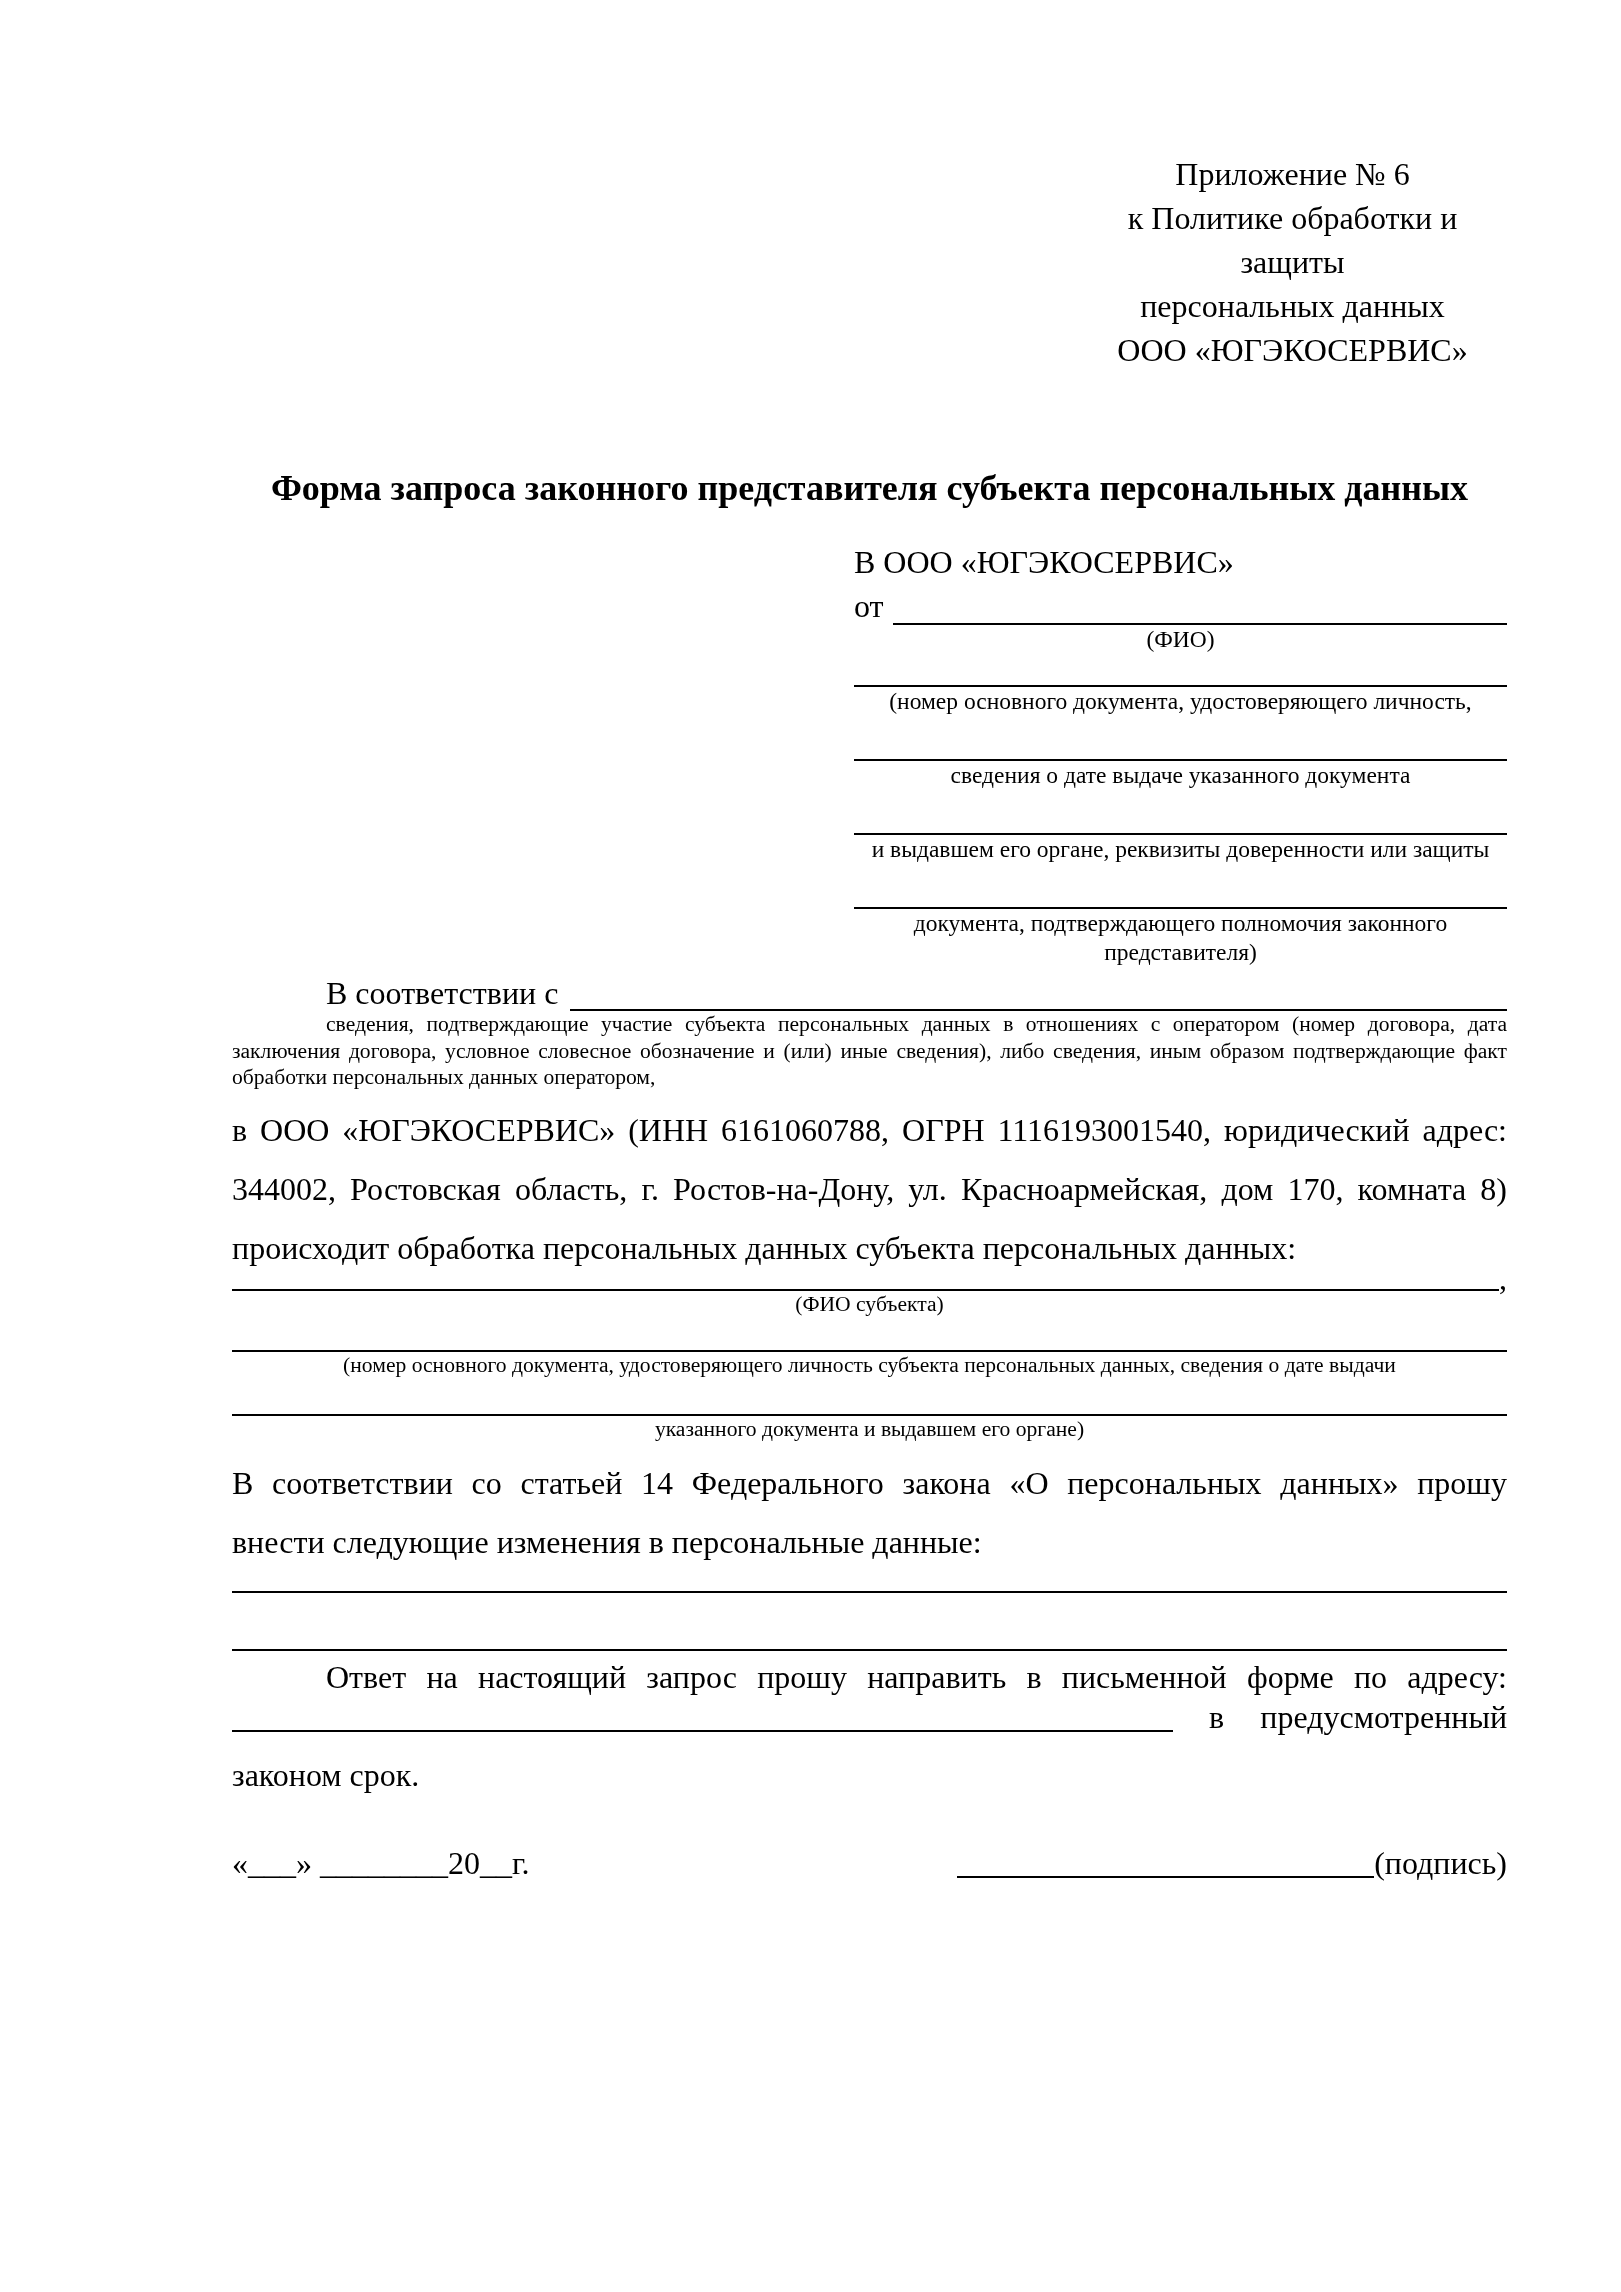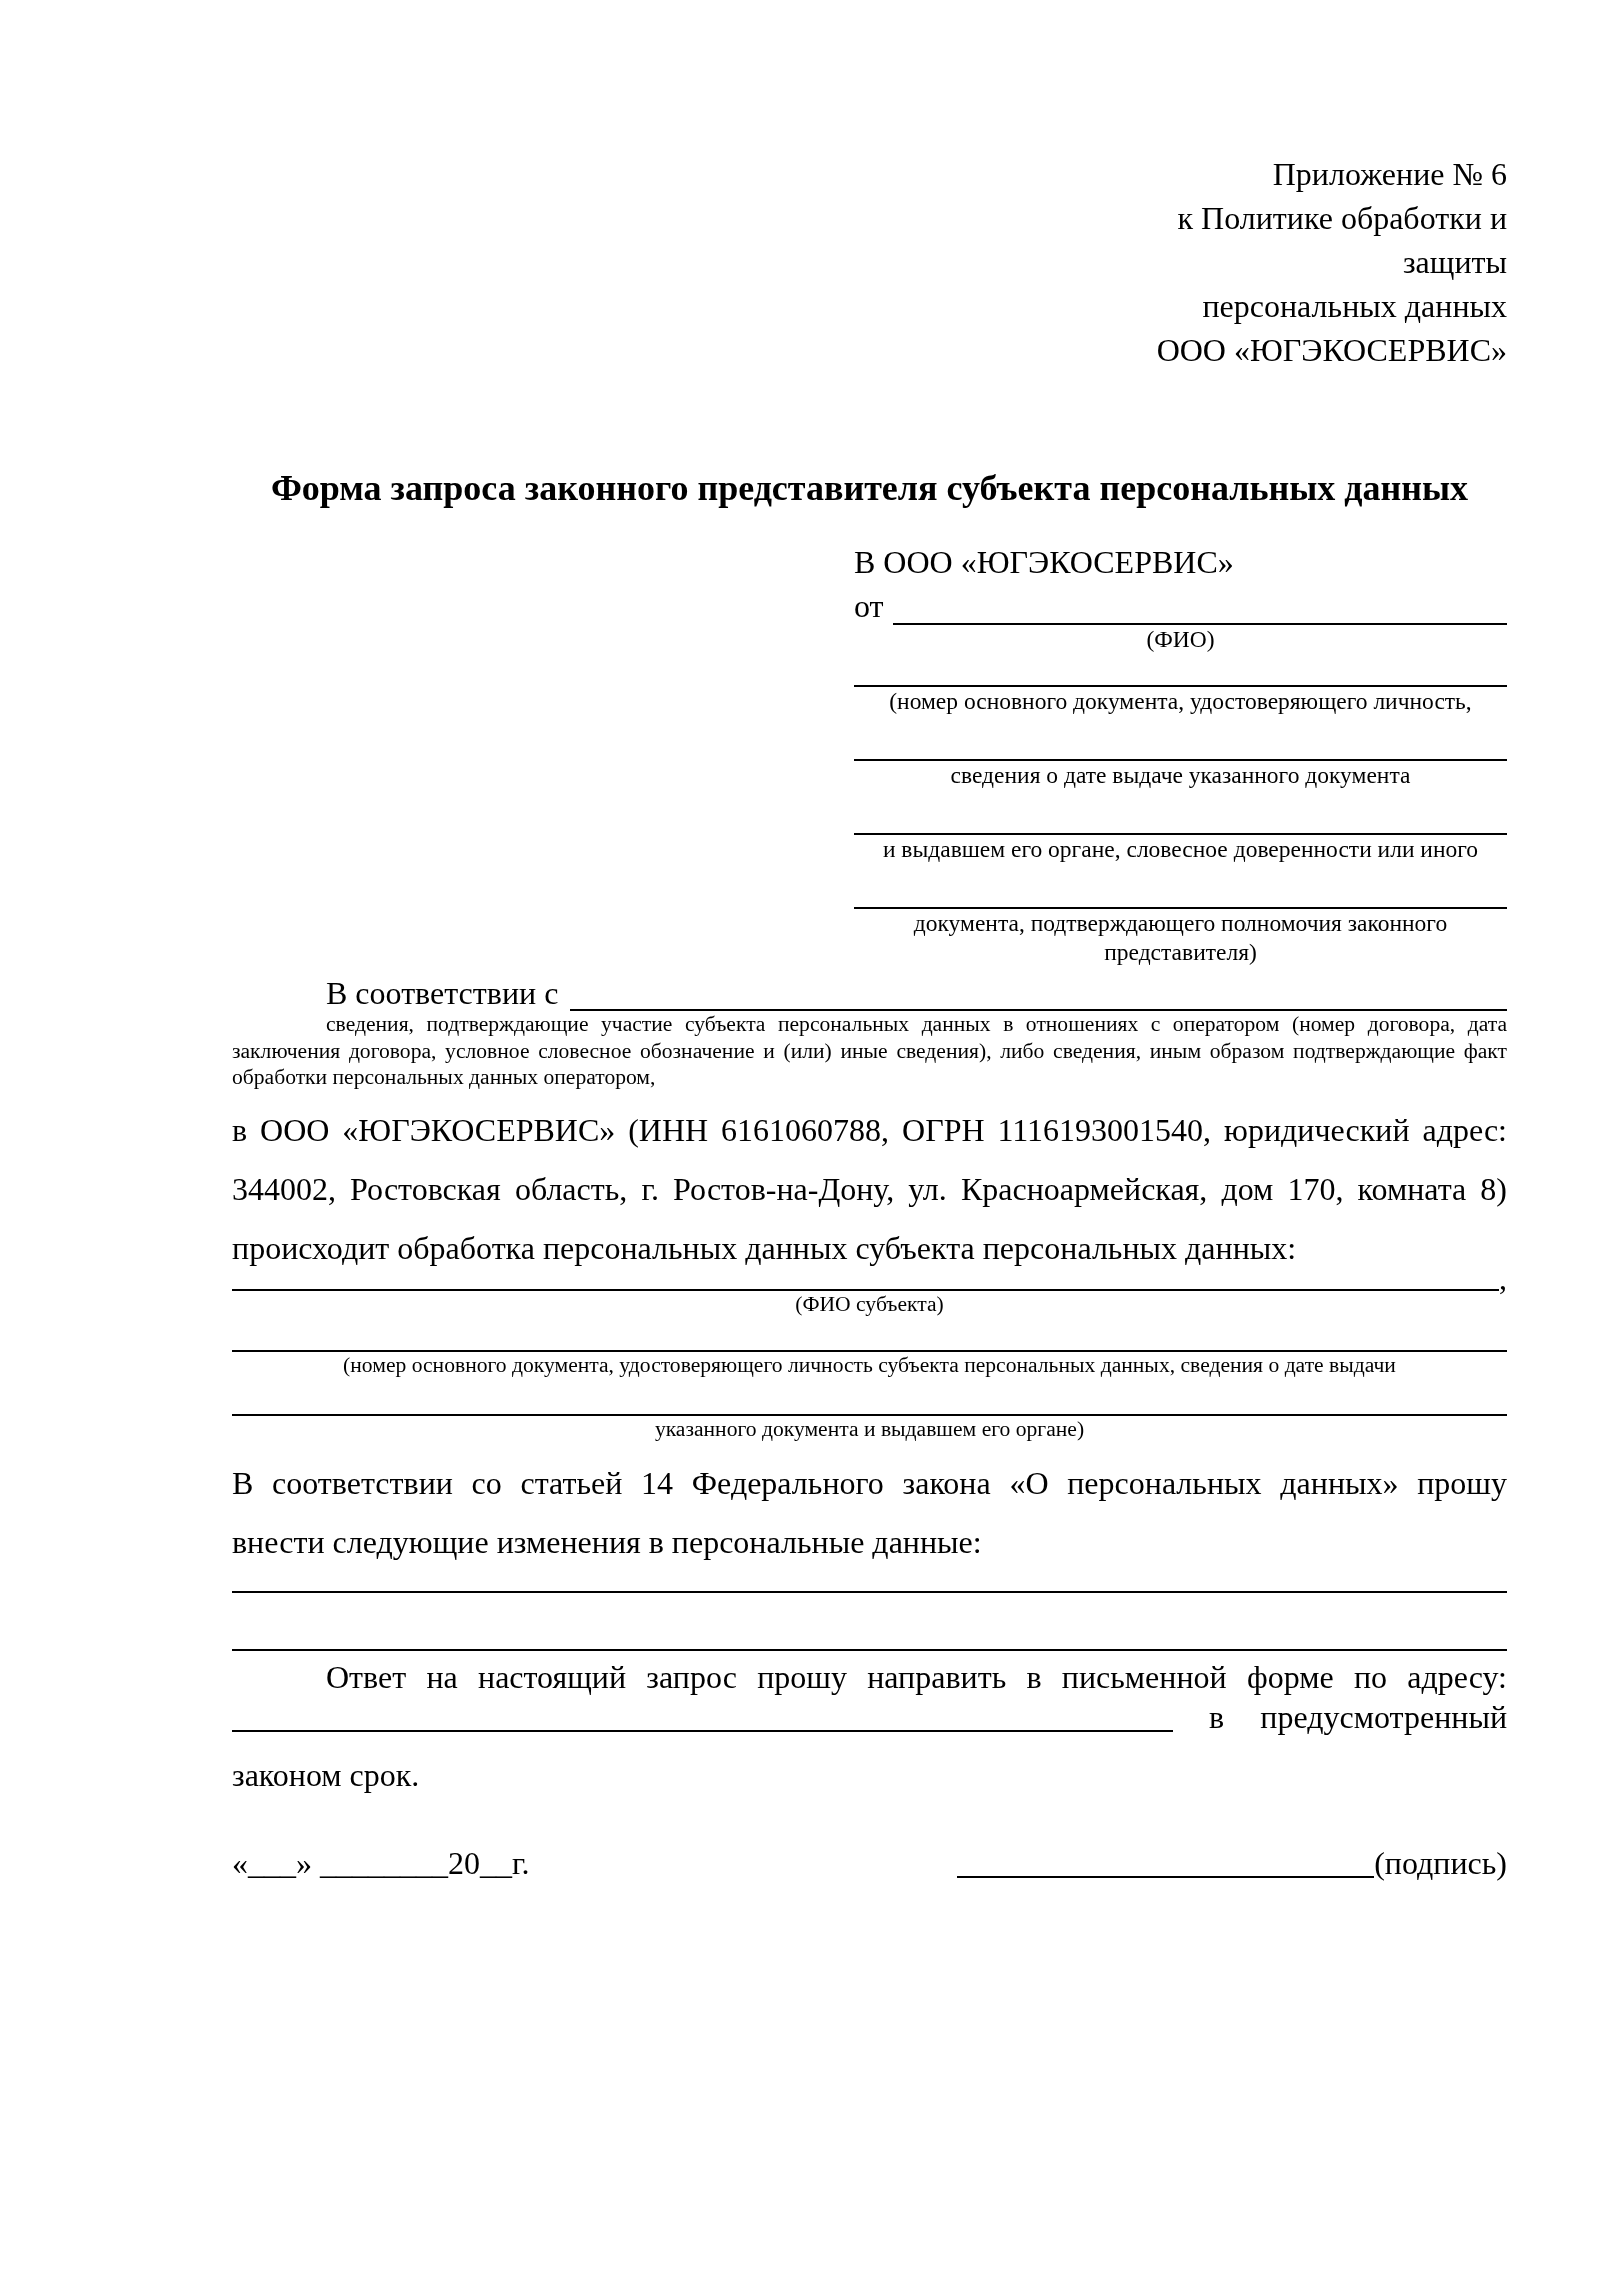--- a/index.html
+++ b/index.html
@@ -17,21 +17,21 @@
     position:absolute;
     left:232px; top:0;
     width:1275px;
   }
 
   
   .header-block {
     margin-top:152px;
     margin-left:846px;
     line-height:44px;
-    text-align:right;
+    text-align:center;
   }
 
   
   .form-title {
     margin-top:92px;
     text-align:center;
     font-weight:bold;
     font-size:36px;
     line-height:49px;
   }
@@ -117,21 +117,21 @@
       </div>
       <div class="a-cap">(ФИО)</div>
 
       <div class="a-line first"></div>
       <div class="a-cap">(номер основного документа, удостоверяющего личность,</div>
 
       <div class="a-line"></div>
       <div class="a-cap">сведения о дате выдаче указанного документа</div>
 
       <div class="a-line"></div>
-      <div class="a-cap">и выдавшем его органе, словесное доверенности или иного</div>
+      <div class="a-cap">и выдавшем его органе, реквизиты доверенности или защиты</div>
 
       <div class="a-line"></div>
       <div class="a-cap">документа, подтверждающего полномочия законного представителя)</div>
     </div>
 
 
     <div class="intro-row">
       <span class="label">В соответствии с</span>
       <span class="fill"></span>
     </div>

